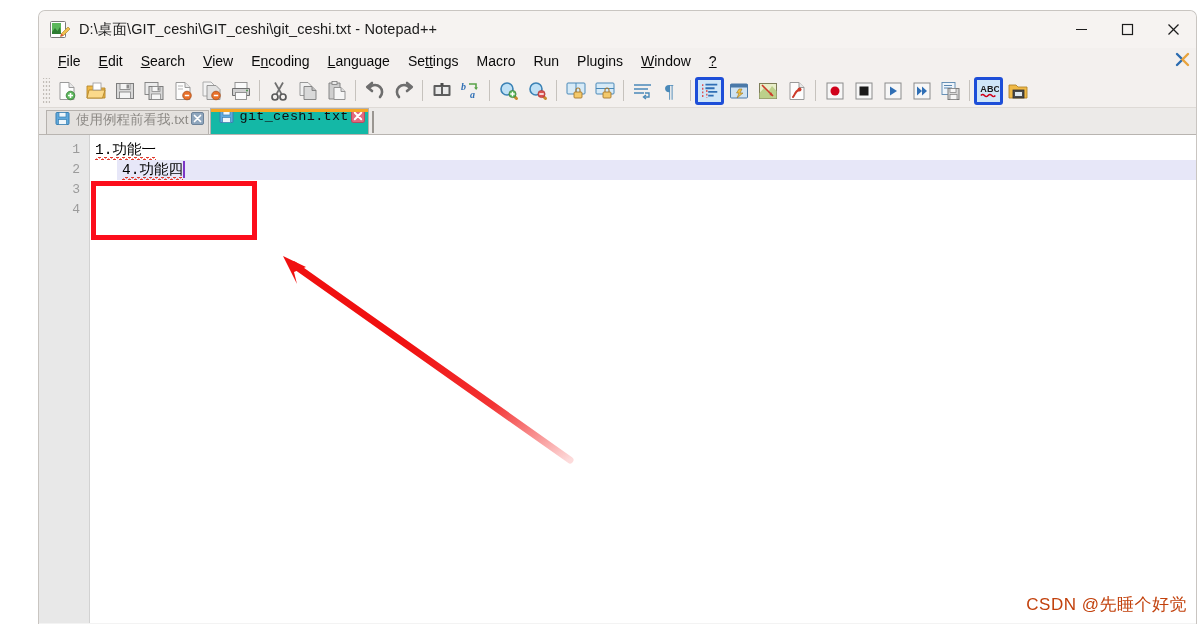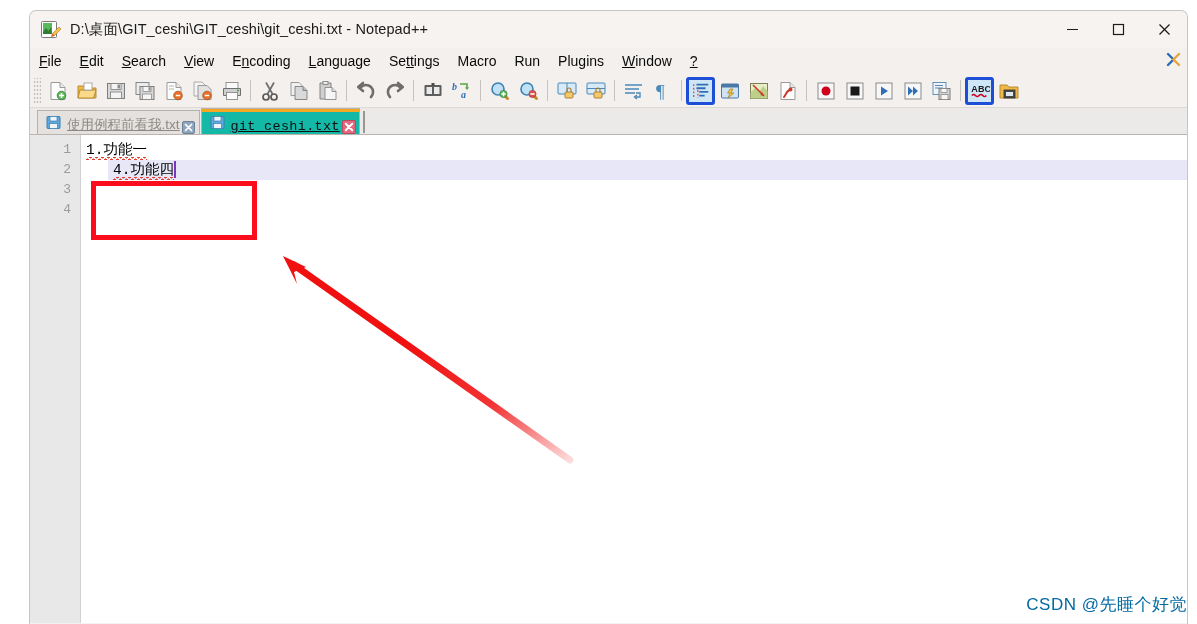--- a/index.html
+++ b/index.html
@@ -35,21 +35,21 @@
     color: #cfc9c4;
     white-space: nowrap;
     font-family: "Liberation Sans", sans-serif;
   }
   .top-sliver .g1 { left: 168px; }
   .top-sliver .g2 { left: 352px; }
 
   
   .window {
     position: absolute;
-    left: 29px;
+    left: 38px;
     top: 10px;
     width: 1159px;
     height: 614px;
     background: #f3f3f3;
     border: 1px solid #c9c5c1;
     border-top-left-radius: 7px;
     border-top-right-radius: 7px;
     border-bottom: none;
     box-sizing: border-box;
     overflow: hidden;
@@ -91,21 +91,21 @@
   }
   .winbtn svg { display: block; }
 
   
   .menubar {
     position: relative;
     height: 26px;
     background: #f3f0ee;
     display: flex;
     align-items: center;
-    padding-left: 0;
+    padding-left: 10px;
     box-sizing: border-box;
   }
   .menuitem {
     font-size: 14px;
     color: #0a0a0a;
     padding: 1px 9px 1px 9px;
     white-space: nowrap;
     line-height: 18px;
   }
   .menuitem u { text-decoration: underline; }
@@ -161,27 +161,26 @@
     border-bottom: 1px solid #b8b4b0;
     padding-left: 7px;
     box-sizing: border-box;
     display: flex;
     align-items: flex-end;
   }
   .tab {
     position: relative;
     height: 24px;
     display: flex;
-    align-items: flex-end;
+    align-items: flex-start;
     padding: 0 3px 0 8px;
     box-sizing: border-box;
     border: 1px solid #b5b1ad;
     border-bottom: none;
     margin-right: 1px;
-    text-decoration: underline;
   }
   .tab.inactive {
     background: #e4e1de;
     color: #8d8a86;
   }
   .tab.active {
     background: #14b8a6;
     color: #111;
     height: 26px;
   }
@@ -311,21 +310,21 @@
     height: 230px;
     pointer-events: none;
   }
 
   
   .watermark {
     position: absolute;
     right: 10px;
     bottom: 8px;
     font-size: 17px;
-    color: #0369a1;
+    color: #c2410c;
     letter-spacing: .5px;
     white-space: nowrap;
   }
 </style>
 </head>
 <body>
 
 <div id="root">
 
   <div class="top-sliver">

